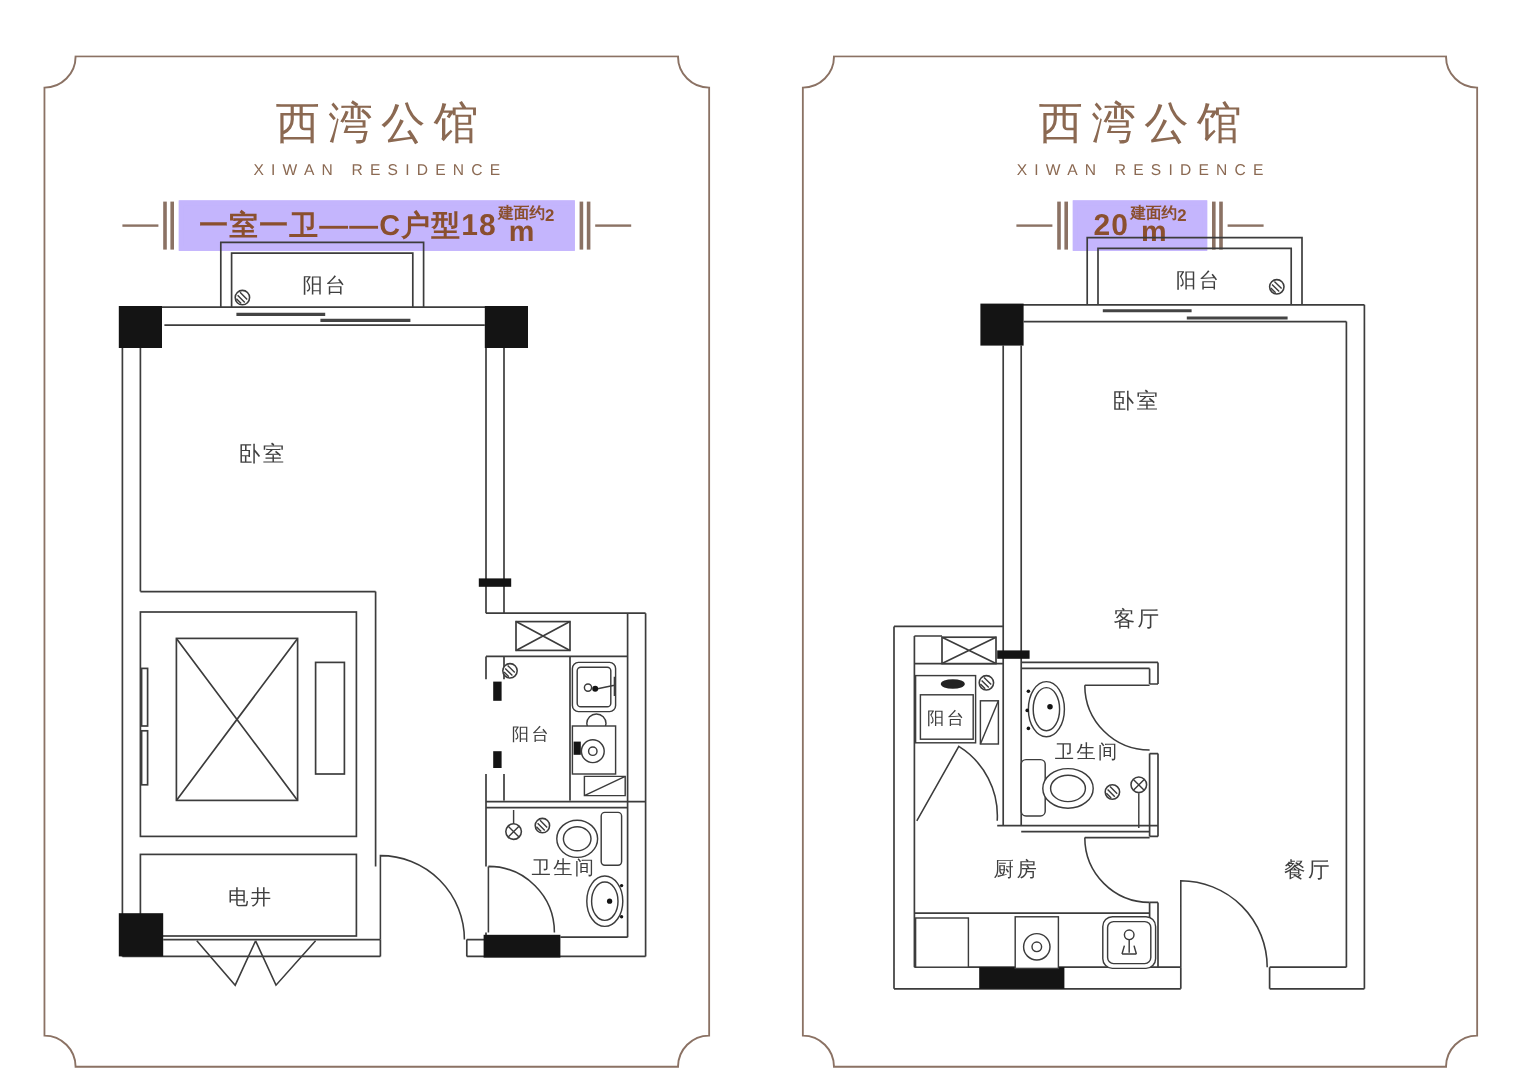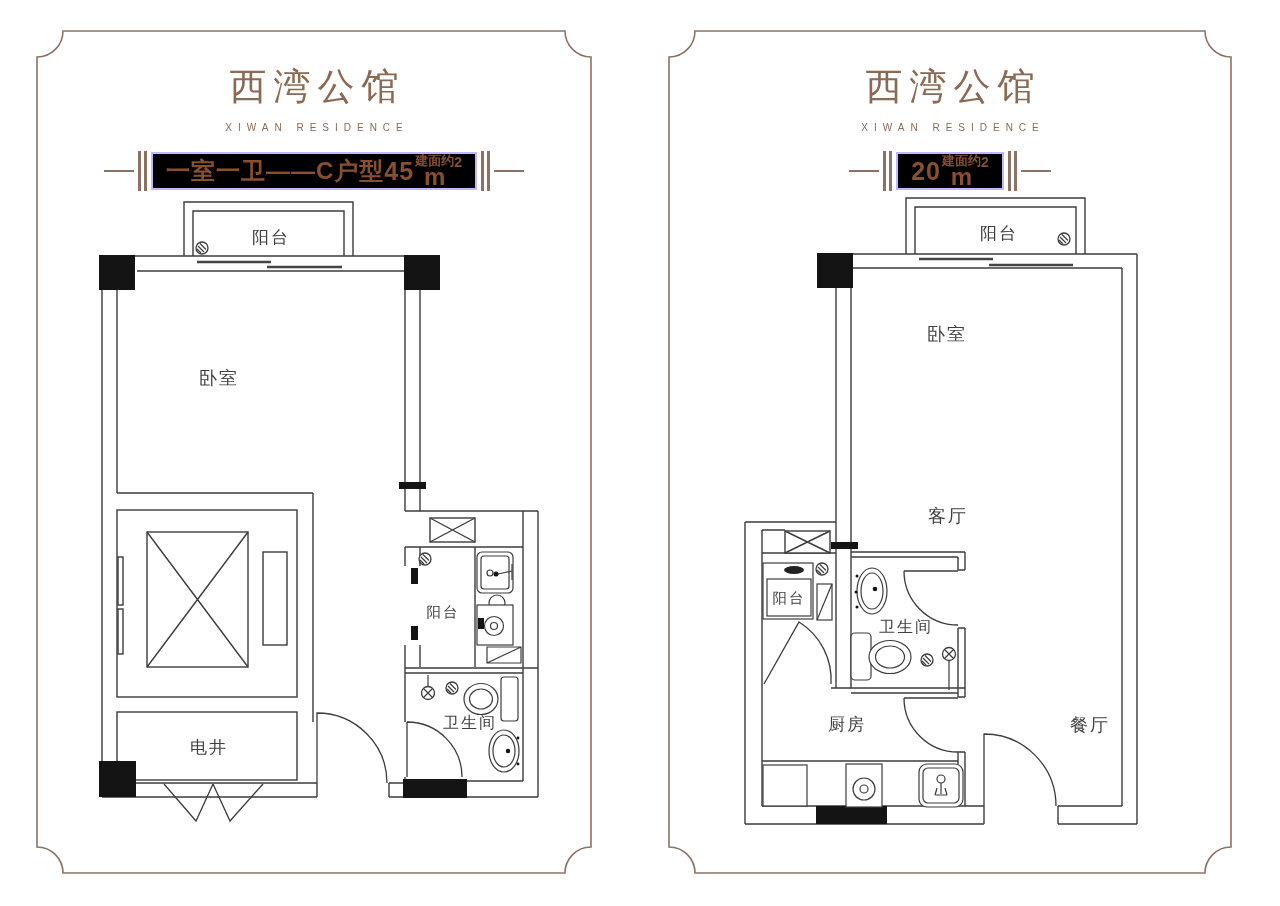--- a/index.html
+++ b/index.html
@@ -1,32 +1,32 @@
 <!DOCTYPE html>
 <html><head>
 <meta charset="utf-8">
 <style>
   html,body{margin:0;padding:0;background:#ffffff;}
   body{width:1280px;height:906px;position:relative;overflow:hidden;
        font-family:"Liberation Sans",sans-serif;}
-  .panel{position:absolute;top:30px;height:844px;}
+  .panel{position:absolute;top:46px;height:844px;}
   #panel-left{left:36px;width:556px;}
   #panel-right{left:668px;width:564px;}
   .frame-svg{position:absolute;left:0;top:0;}
   .panel-header{position:relative;text-align:center;padding-top:32px;}
   .logo-title{display:inline-block;font-family:"Liberation Serif",serif;
       font-size:37px;font-weight:500;color:#8b6952;letter-spacing:7px;margin-right:-7px;}
   .logo-sub{margin-top:5px;}
-  .logo-sub span{display:inline-block;font-size:10px;color:#8b6952;
+  .logo-sub span{display:inline-block;font-size:13px;color:#8b6952;
       letter-spacing:6px;margin-right:-6px;}
   .banner-row{display:flex;align-items:center;justify-content:center;margin-top:16px;}
   .orn-line{width:30px;height:2px;background:#8b7264;}
   .orn-bars{display:flex;gap:3px;margin:0 4px;}
   .orn-bar{width:3px;height:40px;background:#8b7264;}
-  .banner-box{border:2px solid #c4b5fd;background:#000000;padding:0 13px;height:34px;
+  .banner-box{border:4px solid #c4b5fd;background:#c4b5fd;padding:0 13px;height:34px;
       display:flex;align-items:center;color:#8a4f2e;font-weight:bold;}
   .banner-text{font-size:24px;letter-spacing:1px;white-space:nowrap;}
   .area-num{font-size:25px;}
   .m-stack{display:inline-flex;flex-direction:column;align-items:center;
       line-height:1;margin-left:1px;}
   .jmy{font-size:13px;letter-spacing:0;}
   .m-letter{font-size:24px;line-height:0.85;}
   .sup2{font-size:14px;transform:translateY(-9px);display:inline-block;}
   #plan-svg{position:absolute;left:0;top:0;}
   .room-label{font-family:"Liberation Sans",sans-serif;fill:#3f3f3f;
@@ -45,21 +45,21 @@
     <div class="logo-title">西湾公馆</div>
     <div class="logo-sub"><span>XIWAN RESIDENCE</span></div>
     <div class="banner-row">
       <div class="orn-line"></div>
       <div class="orn-bars">
           <div class="orn-bar"></div>
           <div class="orn-bar"></div>
         </div>
       <div class="banner-box">
         <span class="banner-text">一室一卫——C户型</span>
-          <span class="banner-text area-num">45</span>
+          <span class="banner-text area-num">18</span>
           <span class="m-stack">
             <span class="jmy">建面约</span>
             <span class="m-letter">m</span>
           </span>
           <span class="sup2">2</span>
       </div>
       <div class="orn-bars">
           <div class="orn-bar"></div>
           <div class="orn-bar"></div>
         </div>

